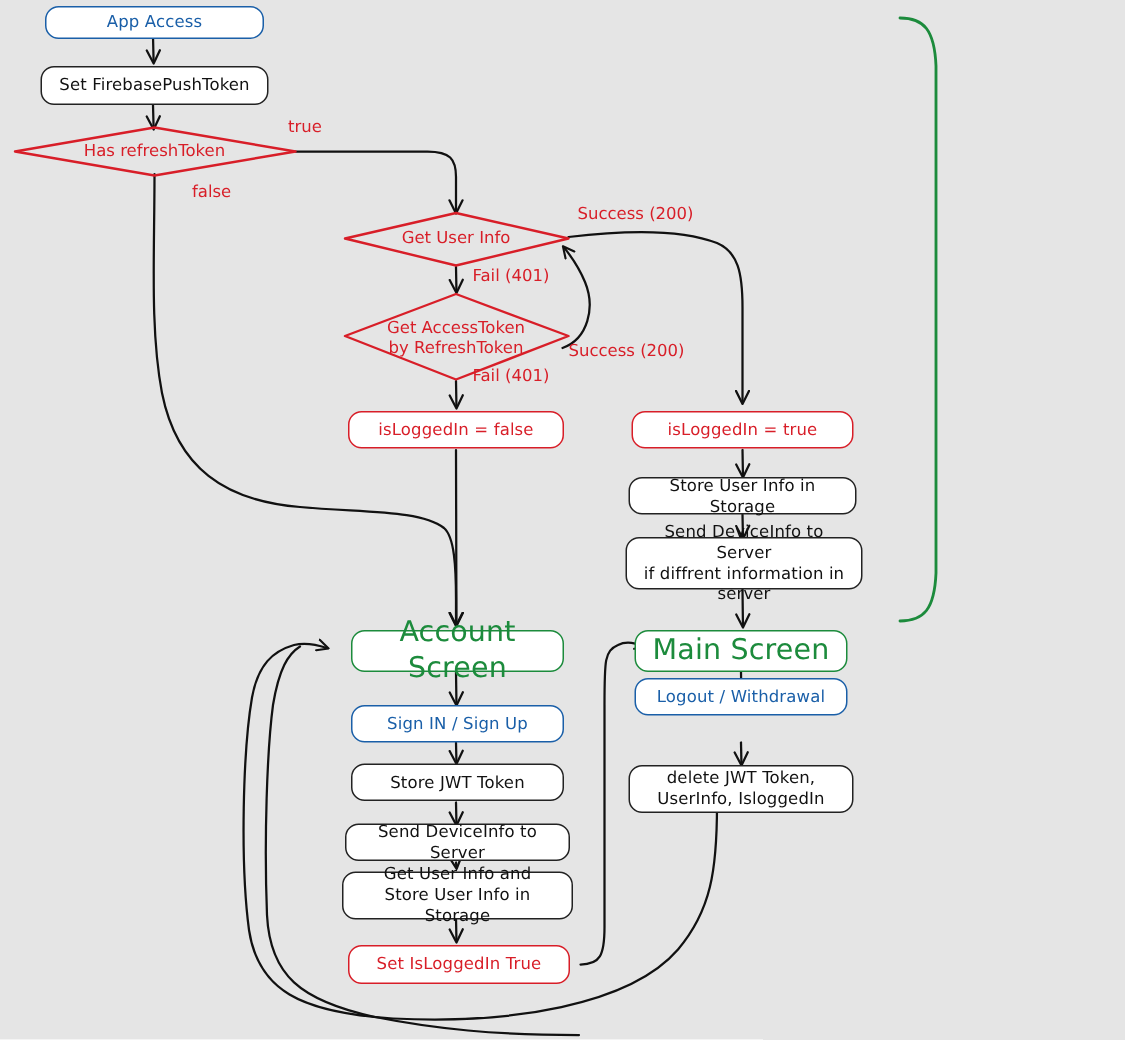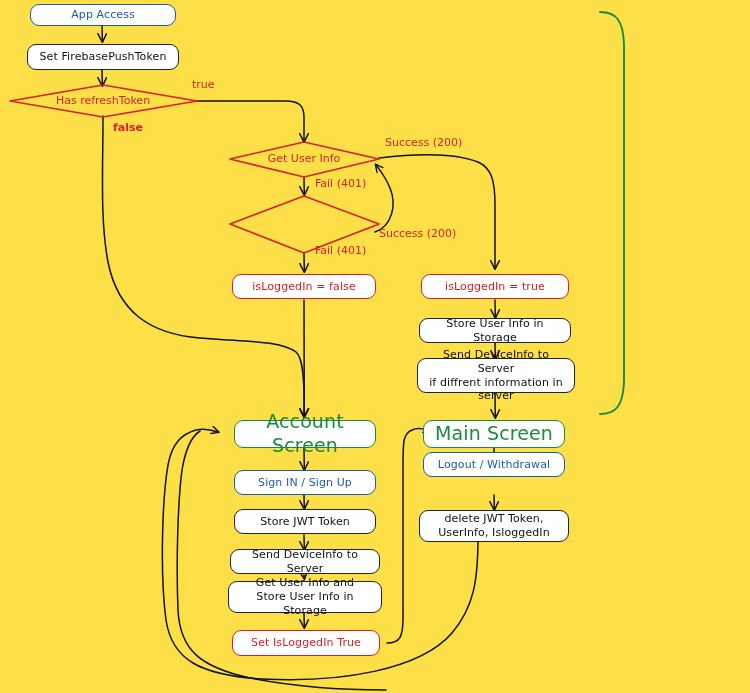--- a/index.html
+++ b/index.html
@@ -7,21 +7,21 @@
     padding: 0;
     background: #ffffff;
   }
   body {
     font-family: "DejaVu Sans", sans-serif;
   }
   #canvas {
     position: relative;
     width: 750px;
     height: 693px;
-    background: #fde047;
+    background: #e5e5e5;
     overflow: hidden;
   }
   .svg-layer {
     position: absolute;
     left: 0;
     top: 0;
     width: 750px;
     height: 693px;
     pointer-events: none;
   }
@@ -159,20 +159,24 @@
   </div>
 
   <div class="diamond-label" style="left:33px; top:92px; width:140px; height:18px;">
     <span>Has refreshToken</span>
   </div>
 
   <div class="diamond-label" style="left:249px; top:151px; width:110px; height:16px;">
     <span>Get User Info</span>
   </div>
 
+  <div class="diamond-label" style="left:242px; top:211px; width:124px; height:28px;">
+    <span>Get AccessToken
+by RefreshToken</span>
+  </div>
 
   <div class="node red" style="left:232px; top:274px; width:144px; height:25px;">
     <span>isLoggedIn = false</span>
   </div>
 
   <div class="node red" style="left:421px; top:274px; width:148px; height:25px;align-items:center;">
     <span>isLoggedIn = true</span>
   </div>
 
   <div class="node black" style="left:419px; top:318px; width:152px; height:25px;">
@@ -219,21 +223,21 @@
 
   <div class="node black" style="left:419px; top:510px; width:150px; height:32px;">
     <span>delete JWT Token,
 UserInfo, IsloggedIn</span>
   </div>
 
   <div class="edge-label" style="left:192px; top:78px;">
     <span>true</span>
   </div>
 
-  <div class="edge-label" style="left:113px; top:121px;font-weight:bold;">
+  <div class="edge-label" style="left:128px; top:121px;">
     <span>false</span>
   </div>
 
   <div class="edge-label" style="left:385px; top:136px;">
     <span>Success (200)</span>
   </div>
 
   <div class="edge-label" style="left:315px; top:177px;">
     <span>Fail (401)</span>
   </div>

